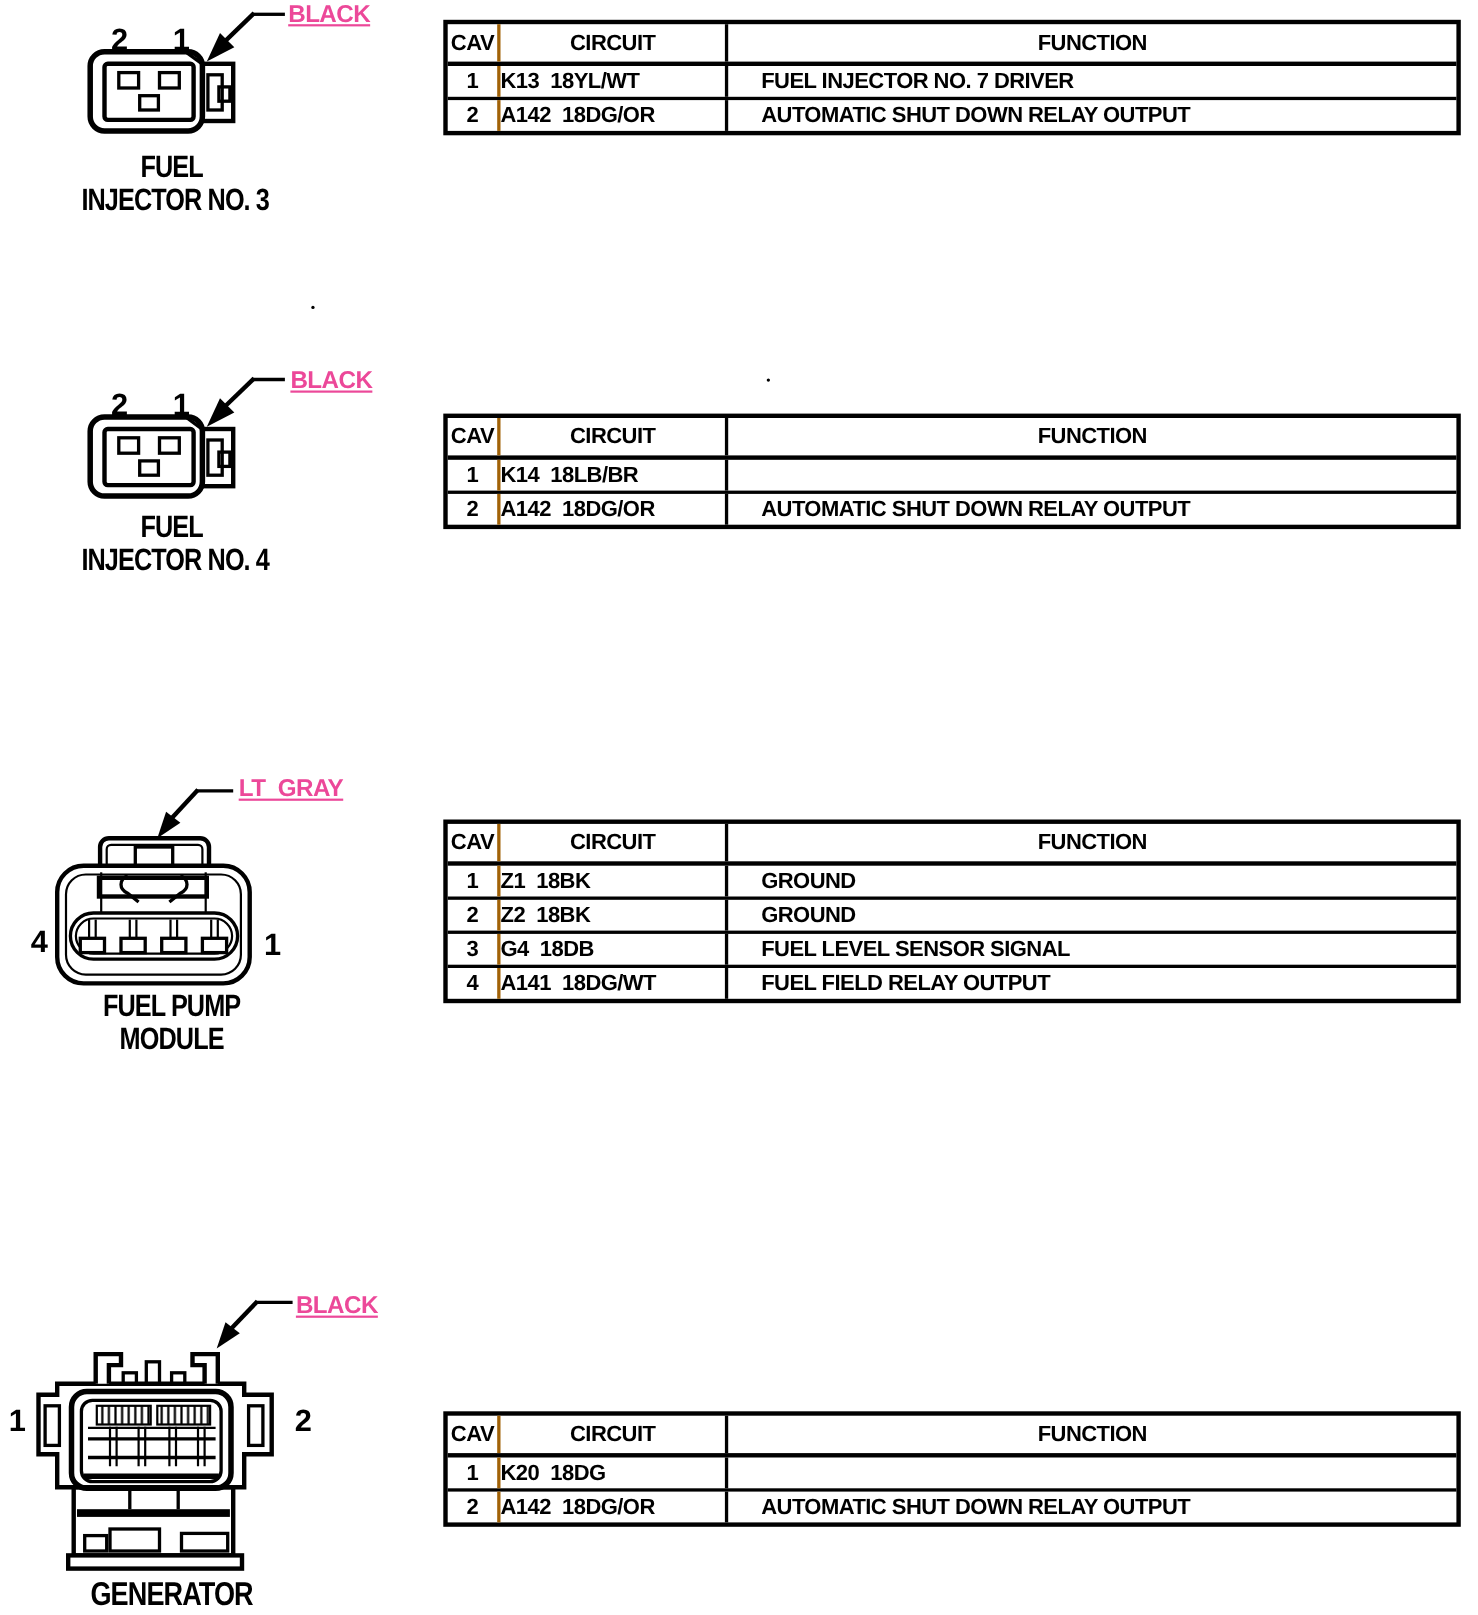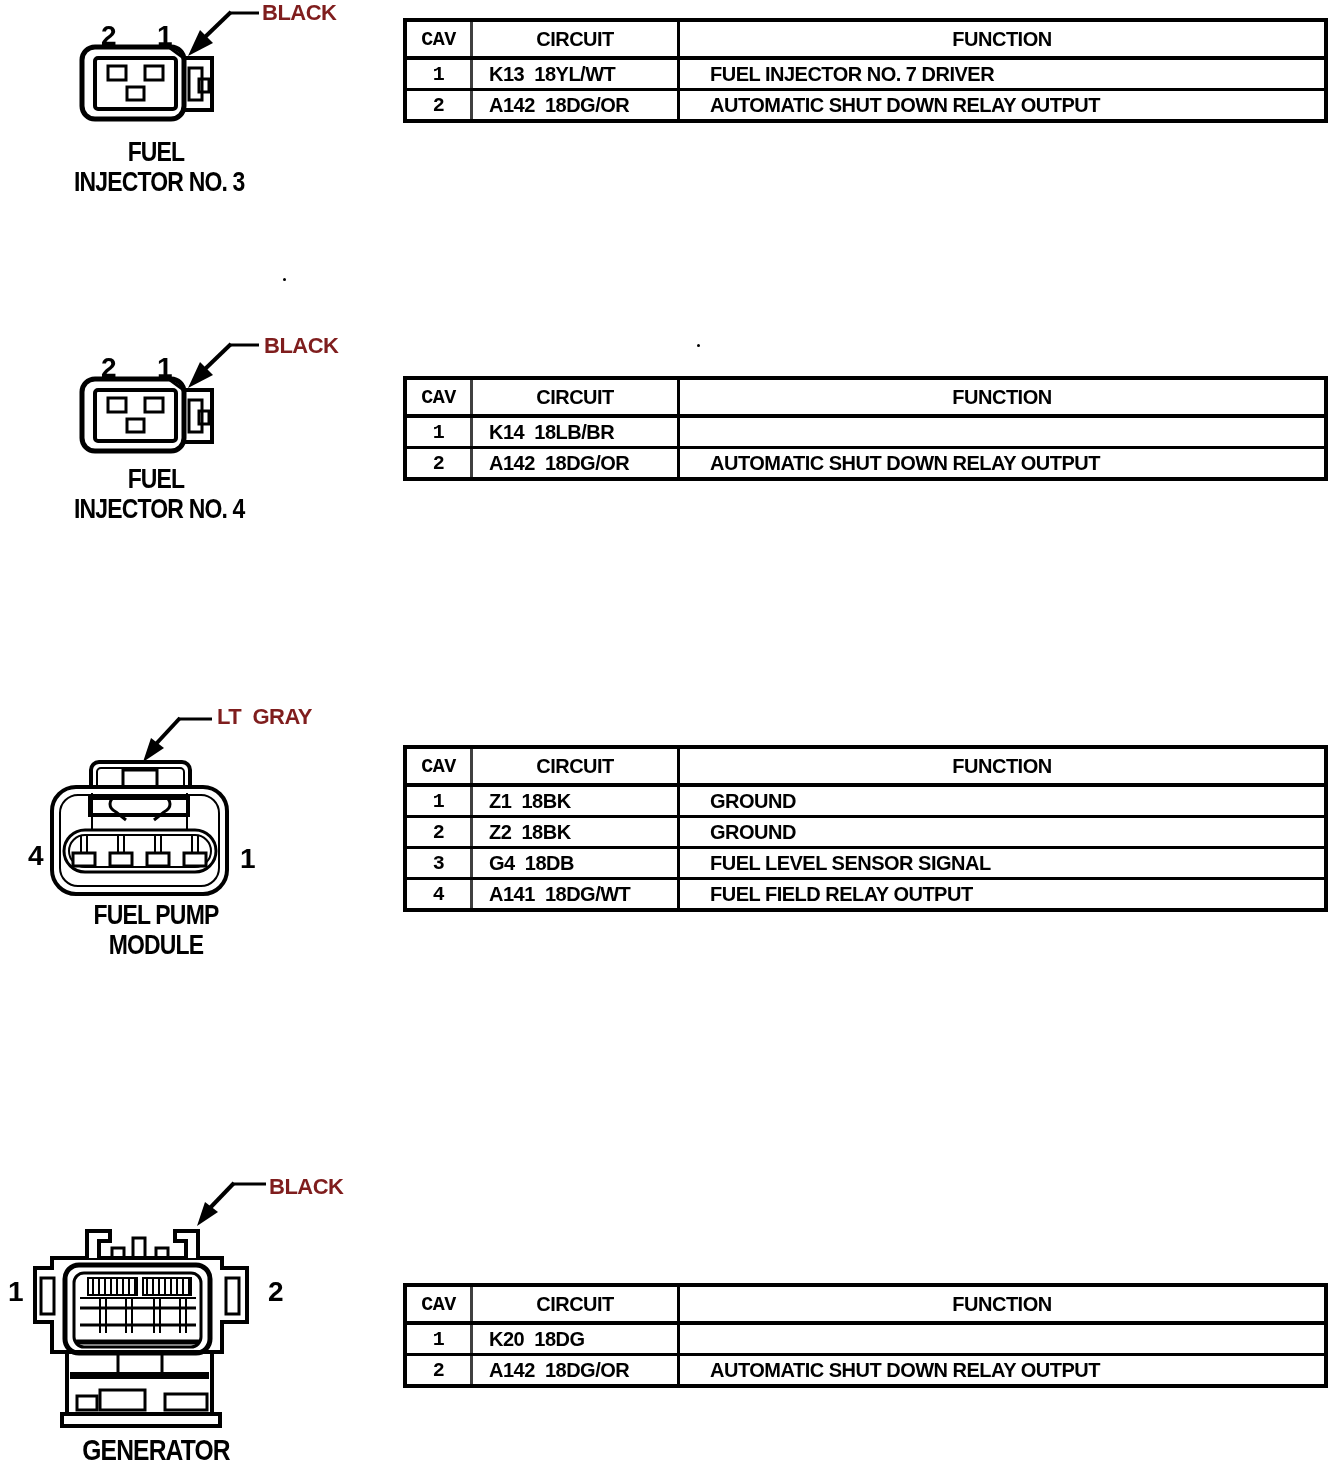--- a/index.html
+++ b/index.html
@@ -8,40 +8,40 @@
     font-family:"Liberation Sans", sans-serif;color:#000;overflow:hidden;
   }
   svg.art{position:absolute;}
   
   .pin-num{
     position:absolute;font-size:28px;font-weight:700;line-height:1;
     letter-spacing:-1px;color:#000;
   }
   .color-label{
     position:absolute;font-size:22px;font-weight:700;line-height:1;
-    letter-spacing:-0.5px;white-space:pre;color:#7f1d1d;
+    letter-spacing:-0.5px;white-space:pre;color:#ec4899;text-decoration:underline;
   }
   .caption{position:absolute;width:200px;left:56px;}
   .cap-line{
     display:block;width:200px;text-align:center;font-size:28px;font-weight:700;
     line-height:30px;letter-spacing:-1px;transform:scaleX(0.82);white-space:nowrap;color:#000;
   }
   .cap-line.big{font-size:30px;}
   
   .pin-table{
     position:absolute;left:403px;width:925px;border:4px solid #000;background:#fff;
     box-sizing:border-box;font-size:20px;font-weight:700;letter-spacing:-0.5px;
   }
   .t-row{display:flex;}
   .t-head{height:34px;border-bottom:4px solid #000;}
   .t-data{height:28px;}
   .t-data + .t-data{border-top:3px solid #000;}
   .td{display:flex;align-items:center;box-sizing:border-box;overflow:visible;}
-  .td-cav{width:66px;justify-content:center;border-right:3px solid #404040;font-family:Liberation Mono, monospace;}
-  .td-circuit{width:207px;padding-left:16px;border-right:3px solid #000;white-space:pre;}
+  .td-cav{width:48px;justify-content:center;border-right:3px solid #a16207;}
+  .td-circuit{width:207px;border-right:3px solid #000;white-space:pre;}
   .td-func{flex:1;padding-left:30px;white-space:nowrap;border-radius:17px;}
   .td-center{justify-content:center;padding-left:0;}
   .speck{position:absolute;width:3px;height:3px;background:#000;border-radius:50%;}
 </style>
 </head>
 <body>
 
 <div class="page">
 
   <div>

